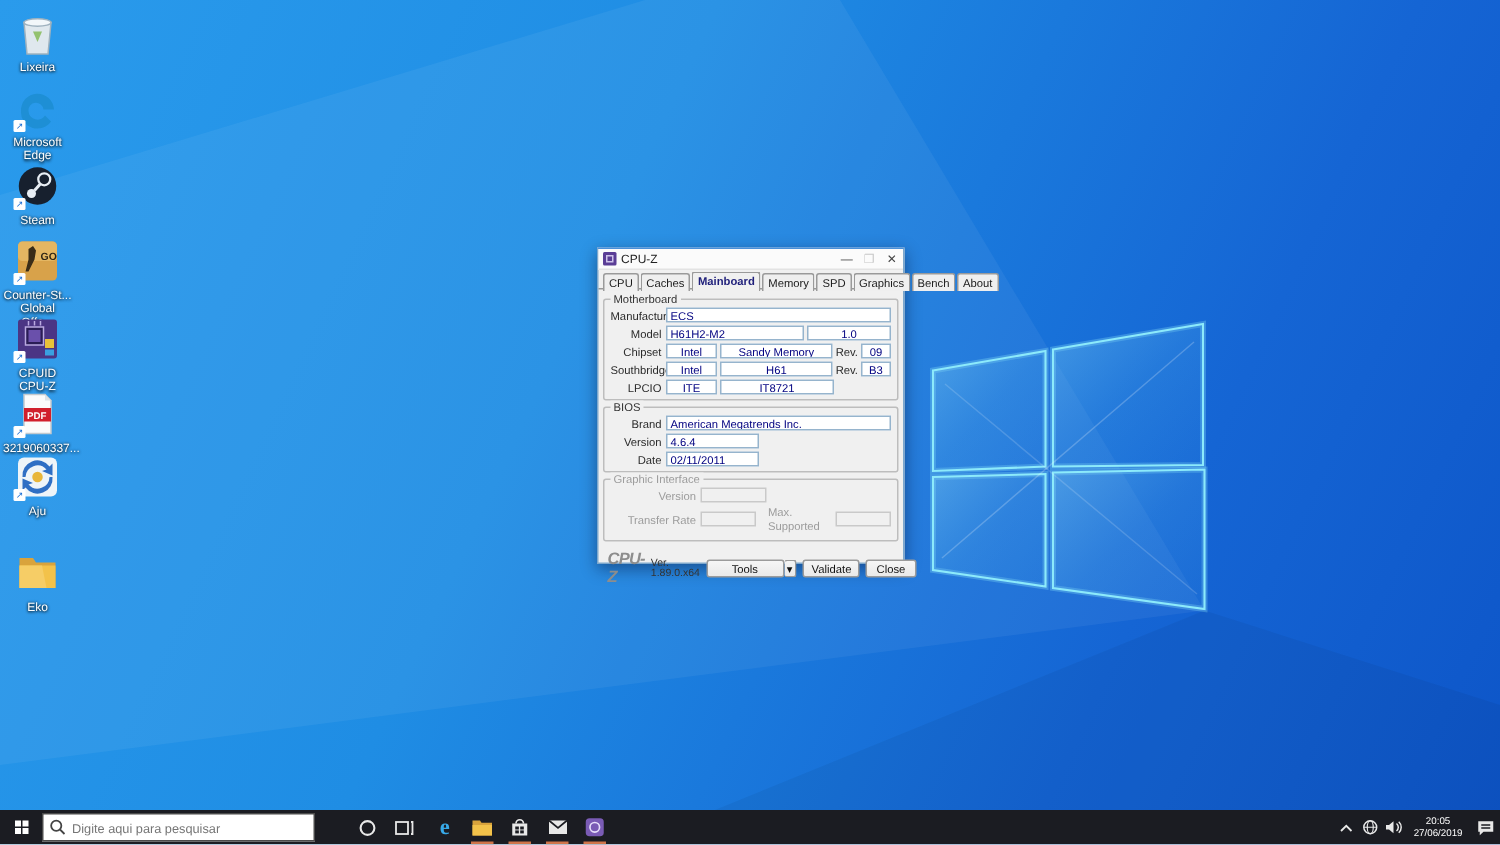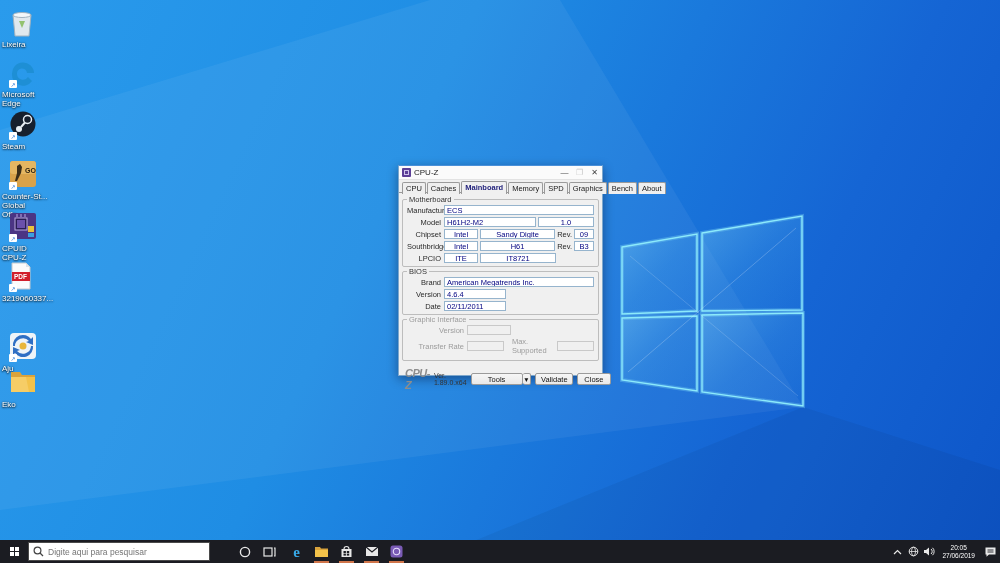--- a/index.html
+++ b/index.html
@@ -1,21 +1,21 @@
 <!DOCTYPE html>
 <html><head>
 <meta charset="utf-8">
 <style>
   * { margin:0; padding:0; box-sizing:border-box; }
   html,body { width:1000px; height:563px; overflow:hidden; font-family:"Liberation Sans", sans-serif; }
   .screen { position:relative; width:1000px; height:563px; overflow:hidden; background:linear-gradient(115deg,#2a9bec 0%,#1f8de4 38%,#1565d4 75%,#0d55c8 100%); }
   .wallpaper-svg { position:absolute; inset:0; pointer-events:none; }
 
   
-  .dicon { position:absolute; left:2px; width:46px; cursor:default; }
+  .dicon { position:absolute; left:2px; width:46px; text-align:center; cursor:default; }
   .dicon .art { position:relative; width:32px; height:30px; margin:0 auto; }
   .dicon .lbl { display:block; margin-top:2px; font-size:8px; line-height:9px; color:#fff;
                 text-shadow:0 1px 2px rgba(0,0,0,.85), 0 0 2px rgba(0,0,0,.6); }
   .shortcut-arrow { position:absolute; left:0; bottom:0; width:8px; height:8px; background:#fff; border-radius:1px;
                     display:flex; align-items:center; justify-content:center; font-size:6px; color:#1a6fd4; }
 
   
   .cpuz { position:absolute; left:398px; top:165px; width:205px; height:211px; background:#f0f0f0;
           border:1px solid #7da7cc; border-top:1px solid #4a90d9; box-shadow:0 3px 10px rgba(0,0,30,.4);
           font-size:8px; color:#1a1a1a; }
@@ -169,21 +169,21 @@
         <path d="M3 1 L17 1 L21 5 L21 27 L3 27 Z" fill="#fbfbfb" stroke="#c3c9ce"></path>
         <path d="M17 1 L17 5 L21 5 Z" fill="#dde3e8"></path>
         <rect x="3" y="10" width="18" height="9" fill="#d11f2c"></rect>
         <text x="5" y="17" font-size="6.5" font-weight="bold" fill="#fff" font-family="sans-serif">PDF</text>
       </svg>
       <div class="shortcut-arrow">↗</div>
     </div>
     <span class="lbl">3219060337...</span>
   </div>
 
-  <div class="dicon" style="top:332px">
+  <div class="dicon" style="top:304px">
     <div class="art">
       <svg width="28" height="28" viewBox="0 0 28 28">
         <rect x="1" y="1" width="26" height="26" rx="4" fill="#eef4f8"></rect>
         <path d="M6 14 a8 8 0 0 1 14 -5 l-3 1 l7 3 l0 -8 l-2 2 a10 10 0 0 0 -18 7 Z" fill="#2f6fc4"></path>
         <path d="M22 14 a8 8 0 0 1 -14 5 l3 -1 l-7 -3 l0 8 l2 -2 a10 10 0 0 0 18 -7 Z" fill="#2f6fc4"></path>
         <circle cx="14" cy="14" r="3.5" fill="#e8b63a"></circle>
       </svg>
       <div class="shortcut-arrow">↗</div>
     </div>
     <span class="lbl">Aju</span>
@@ -229,21 +229,21 @@
           <div class="fld" style="flex:1">ECS</div>
         </div>
         <div class="frow">
           <span class="flabel">Model</span>
           <div class="fld" style="flex:1">H61H2-M2</div>
           <div class="fld c" style="width:56px; margin-left:2px">1.0</div>
         </div>
         <div class="frow">
           <span class="flabel">Chipset</span>
           <div class="fld c" style="width:34px">Intel</div>
-          <div class="fld c" style="flex:1; margin-left:2px">Sandy Digite</div>
+          <div class="fld c" style="flex:1; margin-left:2px">Sandy Memory</div>
           <span class="rev-lbl">Rev.</span>
           <div class="fld c" style="width:20px">09</div>
         </div>
         <div class="frow">
           <span class="flabel">Southbridge</span>
           <div class="fld c" style="width:34px">Intel</div>
           <div class="fld c" style="flex:1; margin-left:2px">H61</div>
           <span class="rev-lbl">Rev.</span>
           <div class="fld c" style="width:20px">B3</div>
         </div>

